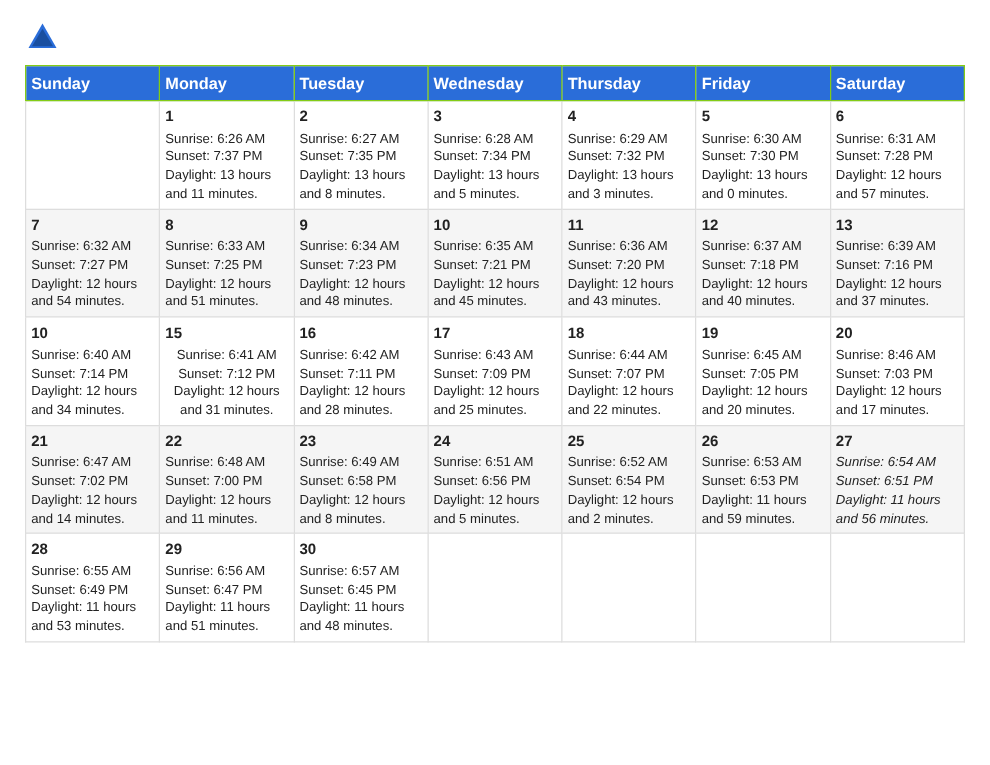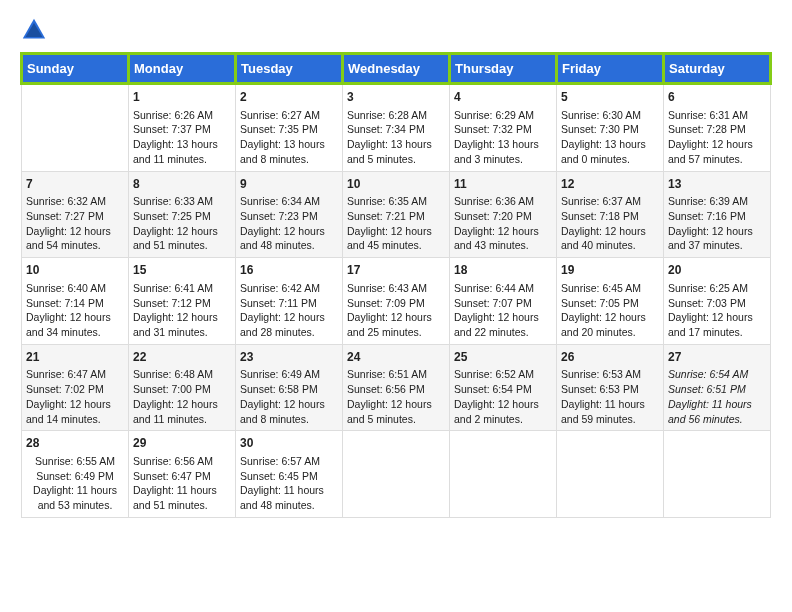--- a/index.html
+++ b/index.html
@@ -53,21 +53,21 @@
       border-collapse: collapse;
       font-size: 11px;
     }
     thead tr th {
       background-color: #2a6dd9;
       color: #fff;
       padding: 6px 4px;
       text-align: left;
       font-size: 13px;
       font-weight: bold;
-      border: 3px solid #84cc16;
+      border: 1px solid #84cc16;
     }
     tbody tr td {
       vertical-align: top;
       padding: 4px 4px;
       border: 1px solid #ddd;
       color: #222;
       min-height: 80px;
       line-height: 1.4;
     }
     tbody tr:nth-child(odd) td {
@@ -221,21 +221,21 @@
       <tr>
         <td>
           <span class="day-num">10</span>
           <div class="day-info" style="white-space: pre-line;">Sunrise: 6:40 AM
 Sunset: 7:14 PM
 Daylight: 12 hours
 and 34 minutes.</div>
         </td>
         <td>
           <span class="day-num">15</span>
-          <div class="day-info" style="white-space: pre-line;">Sunrise: 6:41 AM
+          <div class="day-info" style="white-space: pre-line; text-align: center;">Sunrise: 6:41 AM
 Sunset: 7:12 PM
 Daylight: 12 hours
 and 31 minutes.</div>
         </td>
         <td>
           <span class="day-num">16</span>
           <div class="day-info" style="white-space: pre-line;">Sunrise: 6:42 AM
 Sunset: 7:11 PM
 Daylight: 12 hours
 and 28 minutes.</div>
@@ -256,21 +256,21 @@
         </td>
         <td>
           <span class="day-num">19</span>
           <div class="day-info" style="white-space: pre-line;">Sunrise: 6:45 AM
 Sunset: 7:05 PM
 Daylight: 12 hours
 and 20 minutes.</div>
         </td>
         <td>
           <span class="day-num">20</span>
-          <div class="day-info" style="white-space: pre-line;">Sunrise: 6:25 AM
+          <div class="day-info" style="white-space: pre-line;">Sunrise: 8:46 AM
 Sunset: 7:03 PM
 Daylight: 12 hours
 and 17 minutes.</div>
         </td>
       </tr>
       <tr>
         <td>
           <span class="day-num">21</span>
           <div class="day-info" style="white-space: pre-line;">Sunrise: 6:47 AM
 Sunset: 7:02 PM
@@ -316,21 +316,21 @@
           <span class="day-num">27</span>
           <div class="day-info" style="white-space: pre-line; font-style: italic;">Sunrise: 6:54 AM
 Sunset: 6:51 PM
 Daylight: 11 hours
 and 56 minutes.</div>
         </td>
       </tr>
       <tr>
         <td>
           <span class="day-num">28</span>
-          <div class="day-info" style="white-space: pre-line; text-align: center;">Sunrise: 6:55 AM
+          <div class="day-info" style="white-space: pre-line;">Sunrise: 6:55 AM
 Sunset: 6:49 PM
 Daylight: 11 hours
 and 53 minutes.</div>
         </td>
         <td>
           <span class="day-num">29</span>
           <div class="day-info" style="white-space: pre-line;">Sunrise: 6:56 AM
 Sunset: 6:47 PM
 Daylight: 11 hours
 and 51 minutes.</div>

